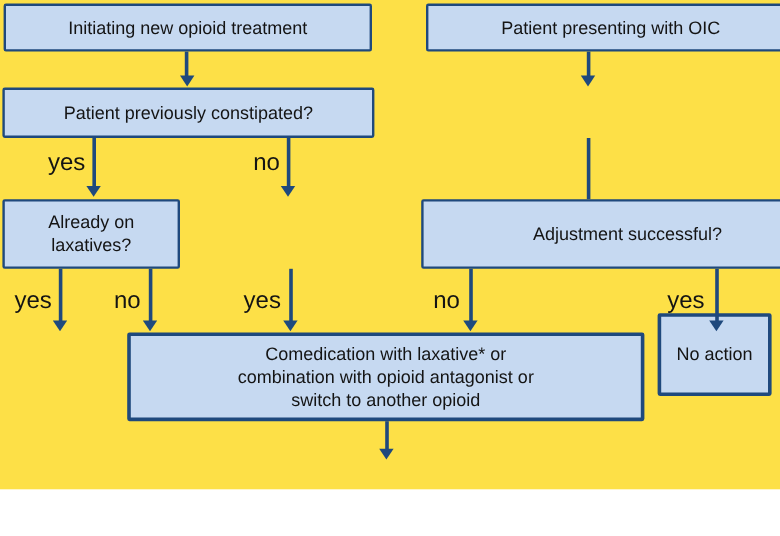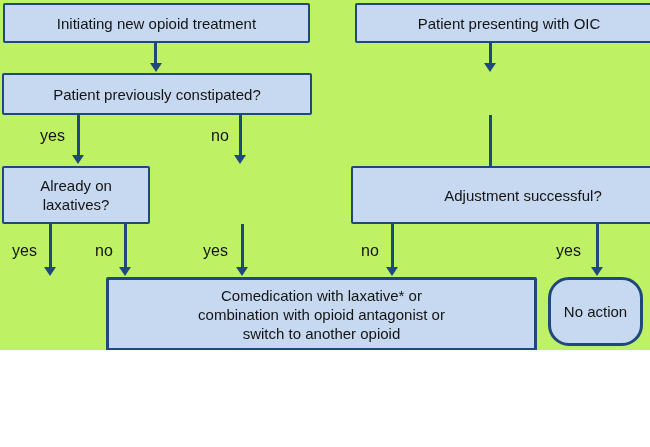--- a/index.html
+++ b/index.html
@@ -4,22 +4,22 @@
 <style>
   html, body {
     margin: 0;
     padding: 0;
     background: #ffffff;
     font-family: "Liberation Sans", sans-serif;
   }
   .fc {
     position: relative;
     width: 650px;
-    height: 350px;
-    background: #bef264;
+    height: 408px;
+    background: #fde047;
     overflow: hidden;
   }
   .node {
     position: absolute;
     box-sizing: border-box;
     background: #C6D9F1;
     border: 2px solid #1F497D;
     border-radius: 2px;
     display: flex;
     align-items: center;
@@ -34,39 +34,39 @@
 
   #n-init  { left: 3px;   top: 3px;   width: 307px; height: 40px; }
   #n-pres  { left: 337px; top: 3px;   width: 308px; height: 40px; margin-left: 18px; }
   #n-const { left: 2px;   top: 73px;  width: 310px; height: 42px; }
   #n-rev   { left: 336px; top: 73px;  width: 311px; height: 42px; }
   #n-alr   { left: 2px;   top: 166px; width: 148px; height: 58px; }
   #n-dev   { left: 170px; top: 166px; width: 145px; height: 58px; }
   #n-adj   { left: 351px; top: 166px; width: 312px; height: 58px; padding-left: 32px; }
   #n-cont  { left: 2px;   top: 277px; width: 93px;  height: 74px; }
   #n-com   { left: 106px; top: 277px; width: 431px; height: 74px; }
-  #n-noact { left: 548px; top: 277px; width: 95px;  height: 69px; border-radius: 21px; }
+  #n-noact { left: 548px; top: 261px; width: 95px;  height: 69px; }
   #n-ineff { left: 106px; top: 384px; width: 436px; height: 59px; }
 
   .vline {
     position: absolute;
     width: 3px;
     background: #1F497D;
   }
   .ahead {
     position: absolute;
     width: 0;
     height: 0;
     border-left: 6px solid transparent;
     border-right: 6px solid transparent;
     border-top: 9px solid #1F497D;
   }
   .elabel {
     position: absolute;
-    font-size: 16px;
+    font-size: 20px;
     color: #141414;
     line-height: 20px;
     text-align: right;
   }
 </style>
 </head>
 <body>
 
 <div class="fc">
 

